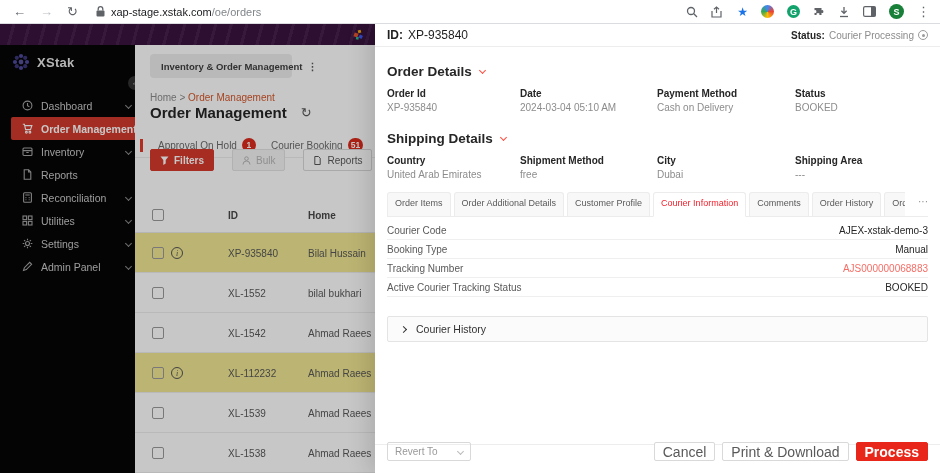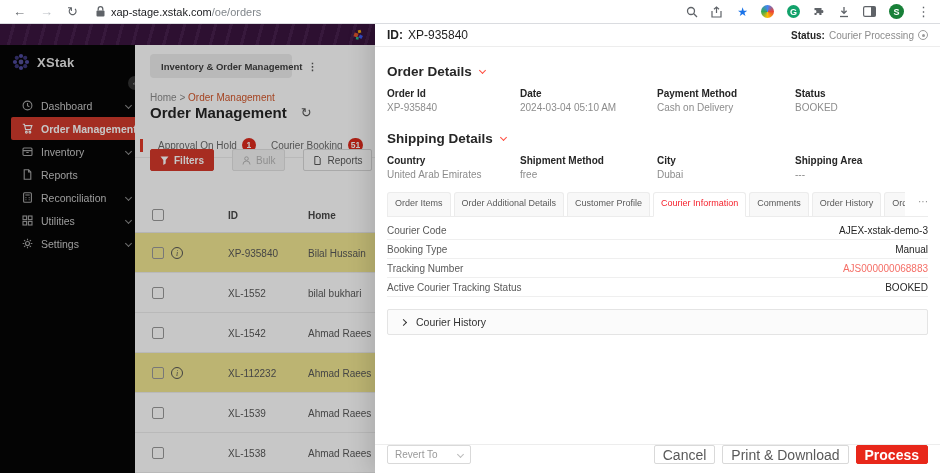--- a/index.html
+++ b/index.html
@@ -106,25 +106,25 @@
   .dtab{flex:none;padding:5px 7px 0 7px;height:24px;font-size:9px;color:#595959;background:#f8f8f8;
         border:1px solid #ececec;border-bottom:none;border-radius:3px 3px 0 0;white-space:nowrap}
   .dtab.active{background:#fff;color:#f5222d;border-bottom:1px solid #fff;height:25px}
   .dmore{position:absolute;right:0;top:4px;color:#8c8c8c;font-size:10px}
   .kv{position:absolute;left:12px;top:197px;width:541px}
   .kv-row{display:flex;justify-content:space-between;align-items:center;height:19px;
           border-bottom:1px solid #efefef;font-size:10px}
   .kv-lab{color:#595959}
   .kv-val{color:#262626}
   .kv-val.link{color:#f56e66}
-  .history{position:absolute;left:12px;top:285px;width:541px;height:26px;border:1px solid #e4e4e4;
+  .history{position:absolute;left:12px;top:292px;width:541px;height:26px;border:1px solid #e4e4e4;
            background:#fbfbfb;border-radius:2px;display:flex;align-items:center;gap:10px;
            padding-left:13px;font-size:10.5px;color:#333}
   .dr-foot{position:absolute;left:0;bottom:0;width:565px;height:29px;border-top:1px solid #ededed;
-           display:flex;align-items:flex-start;padding:0 12px;background:#fff}
+           display:flex;align-items:flex-end;padding:12px 12px;background:#fff}
   .select{width:84px;height:19px;border:1px solid #d9d9d9;border-radius:2px;display:flex;align-items:center;
           justify-content:space-between;padding:0 7px;font-size:10px;color:#999}
   .select .cv{color:#bbb}
   .foot-right{margin-left:auto;display:flex;gap:7px}
   .fbtn{height:19px;padding:0 8px;font-size:14px;border:1px solid #d9d9d9;border-radius:2px;
         background:#fff;color:#595959;display:flex;align-items:center}
   .fbtn.primary{background:#e8271a;border-color:#e8271a;color:#fff;font-weight:700}
 
   
   .cv{display:inline-block;width:5px;height:5px;border-right:1.4px solid currentColor;
@@ -259,20 +259,27 @@
         <span class="cv down"></span>
       </div>
       <div class="side-item">
         <svg width="11" height="11" viewBox="0 0 11 11" fill="none" stroke-width="1.1">
             <circle cx="5.5" cy="5.5" r="2"></circle>
             <path d="M5.5.7v1.6M5.5 8.7v1.6M.7 5.5h1.6M8.7 5.5h1.6M2.1 2.1l1.1 1.1M7.8 7.8l1.1 1.1M8.9 2.1 7.8 3.2M3.2 7.8 2.1 8.9"></path>
           </svg>
         <span>Settings</span>
         <span class="cv down"></span>
       </div>
+      <div class="side-item">
+        <svg width="11" height="11" viewBox="0 0 11 11" fill="none" stroke-width="1.1">
+            <path d="M1.5 9.5l.9-2.8 5.3-5.3 1.9 1.9-5.3 5.3z"></path>
+          </svg>
+        <span>Admin Panel</span>
+        <span class="cv down"></span>
+      </div>
     </div>
     <div class="side-foot">© 2023 XStak Inc.</div>
   </div>
 
   <div class="content">
     <div class="switcher">
       <svg width="10" height="10" viewBox="0 0 10 10">
           <g fill="none" stroke="#3f3f3f" stroke-width="1.1">
             <rect x="0.8" y="0.8" width="3.3" height="3.3"></rect>
             <rect x="5.9" y="0.8" width="3.3" height="3.3"></rect>

